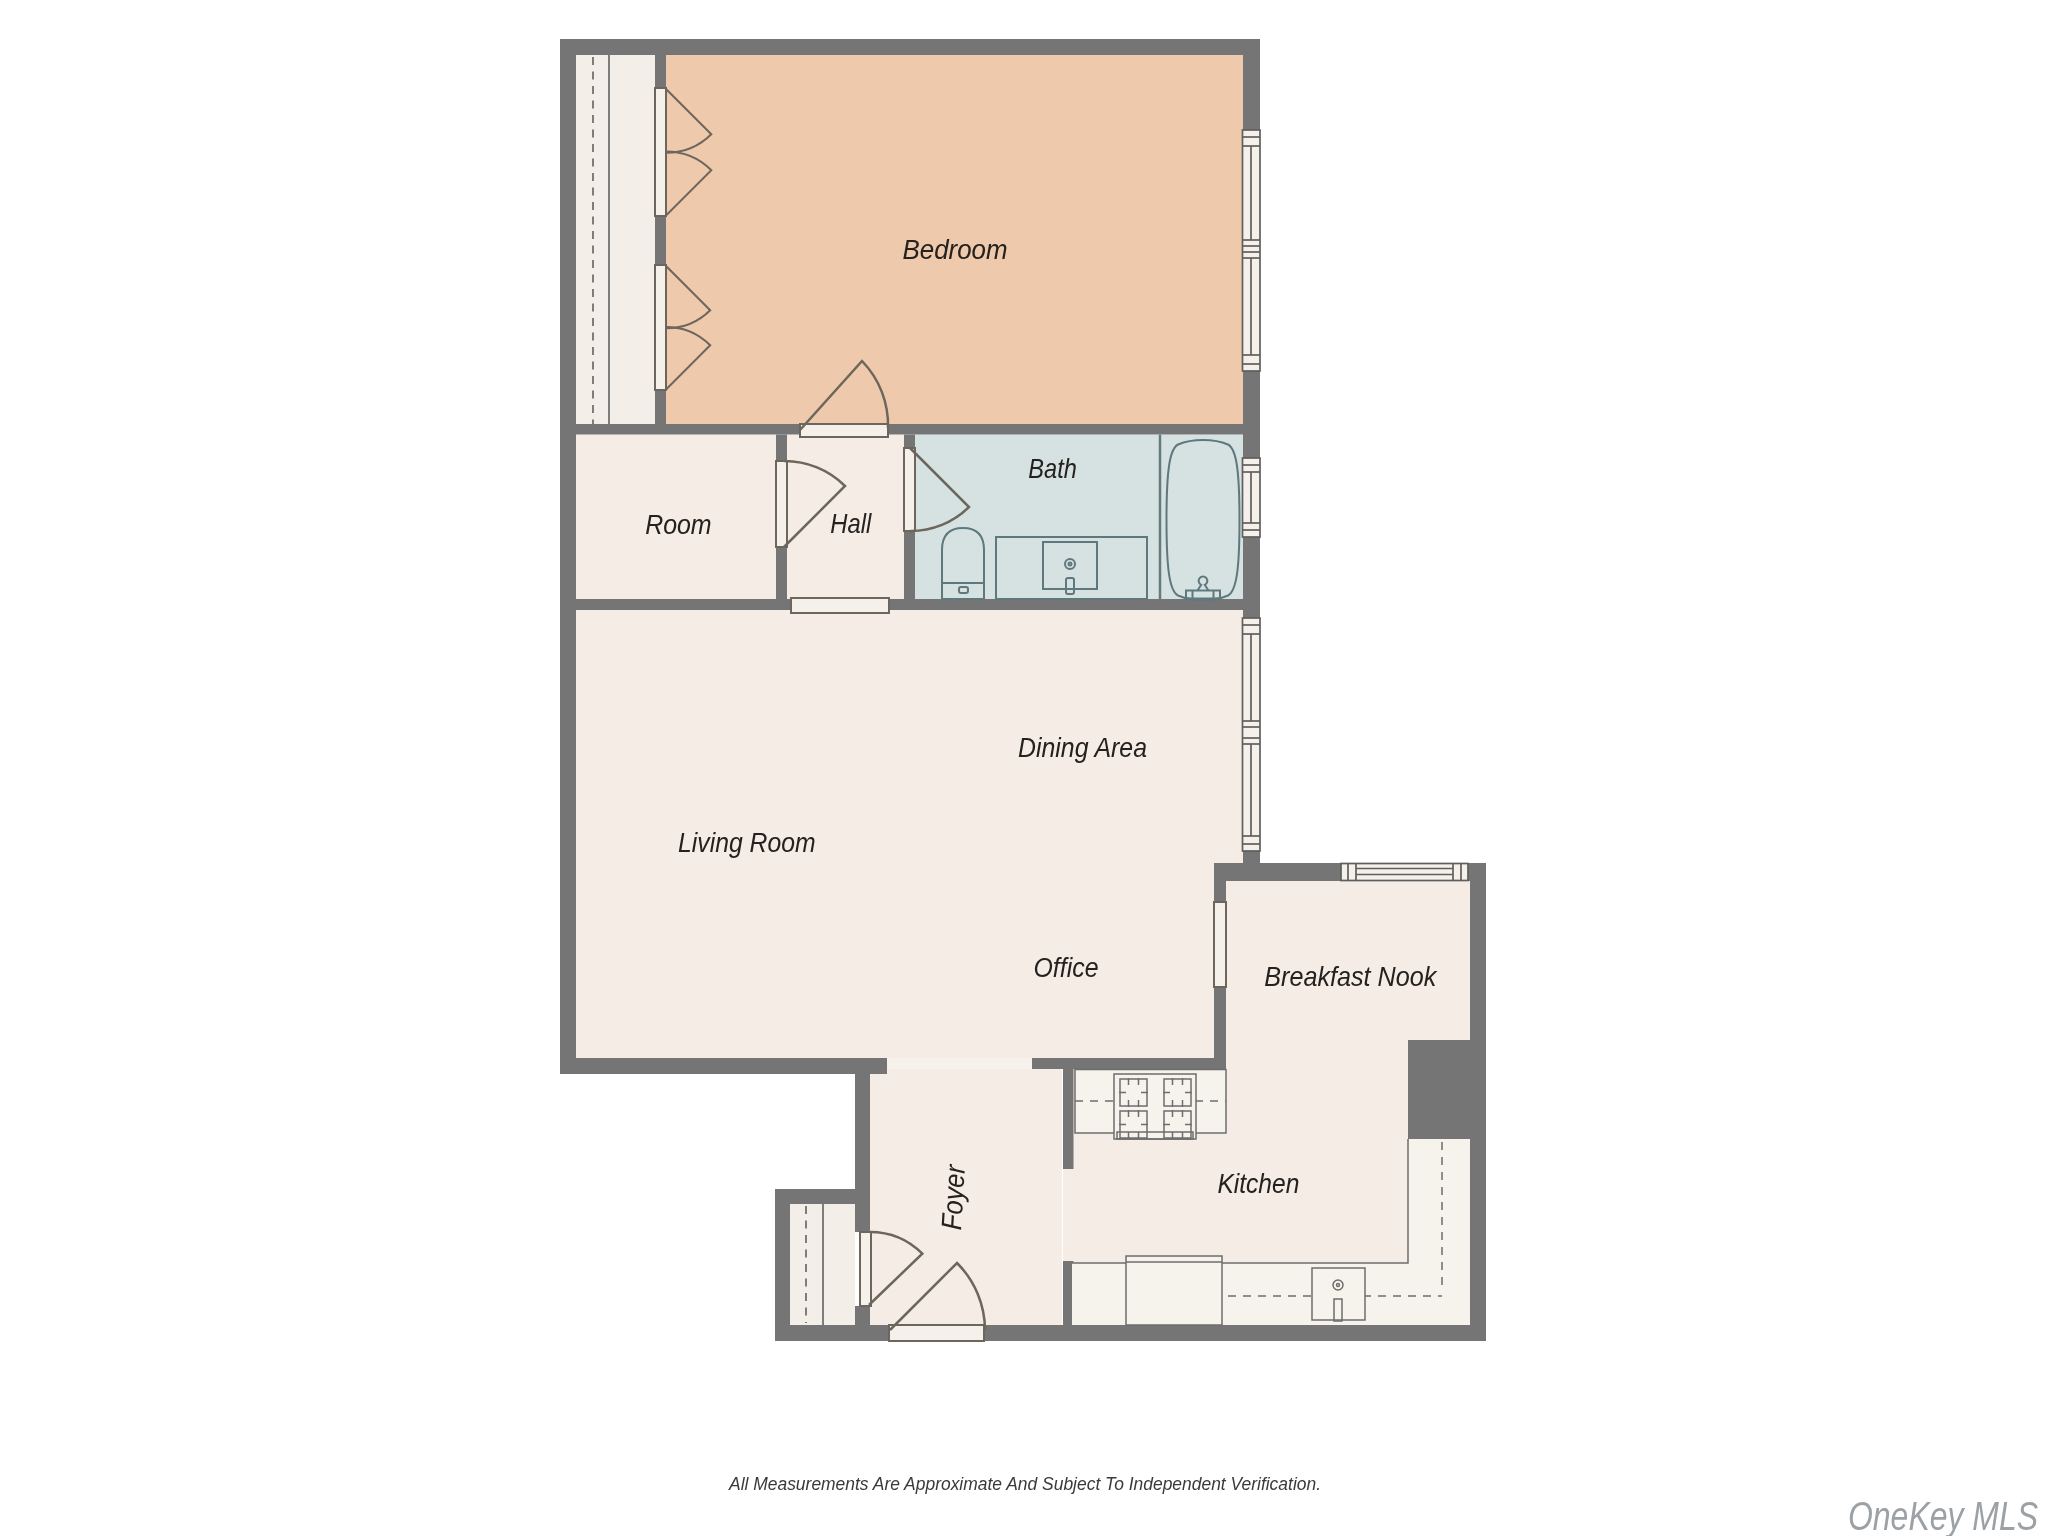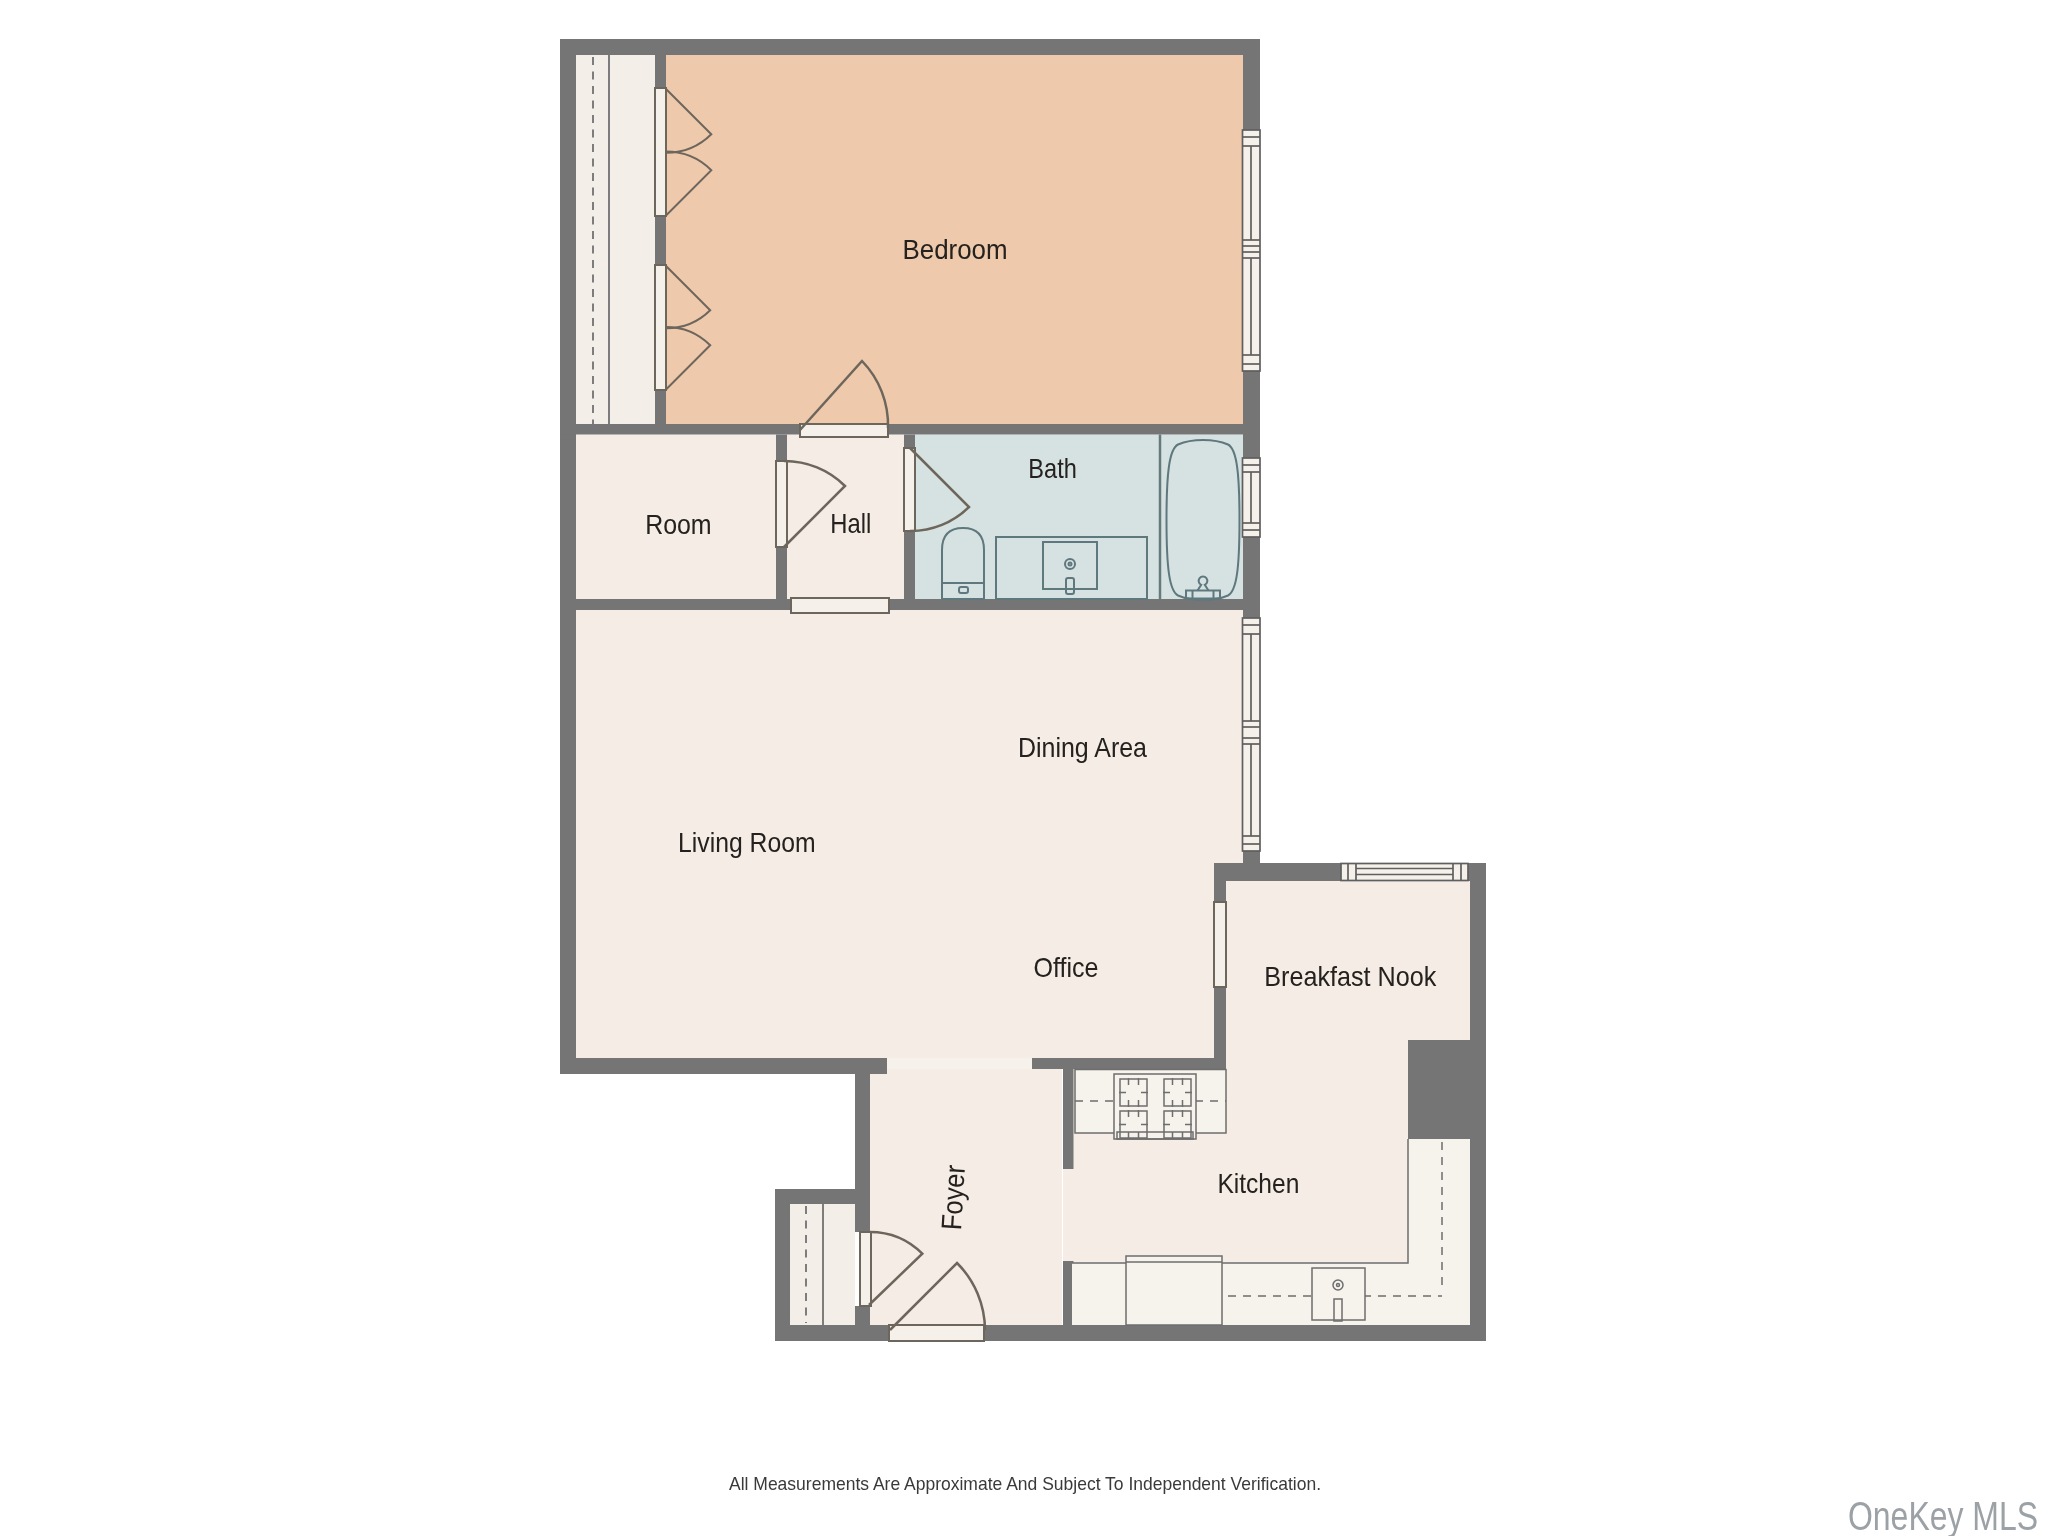--- a/index.html
+++ b/index.html
@@ -1,16 +1,16 @@
 <!DOCTYPE html>
 <html><head>
 <meta charset="utf-8">
 <style>
   html,body{margin:0;padding:0;background:#ffffff;}
-  .page{width:2048px;height:1536px;position:relative;font-family:"Liberation Sans",sans-serif;}
+  .page{width:2048px;height:1536px;position:relative;font-family:"Liberation Sans",sans-serif;font-style:italic;}
   text{font-family:"Liberation Sans",sans-serif;}
 </style>
 </head>
 <body>
 <div class="page">
 <svg width="2048" height="1536" viewBox="0 0 2048 1536">
 
 <rect x="0" y="0" width="2048" height="1536" fill="#ffffff"></rect>
 
 <rect x="576" y="55" width="79" height="369" fill="#f3eee7"></rect>

